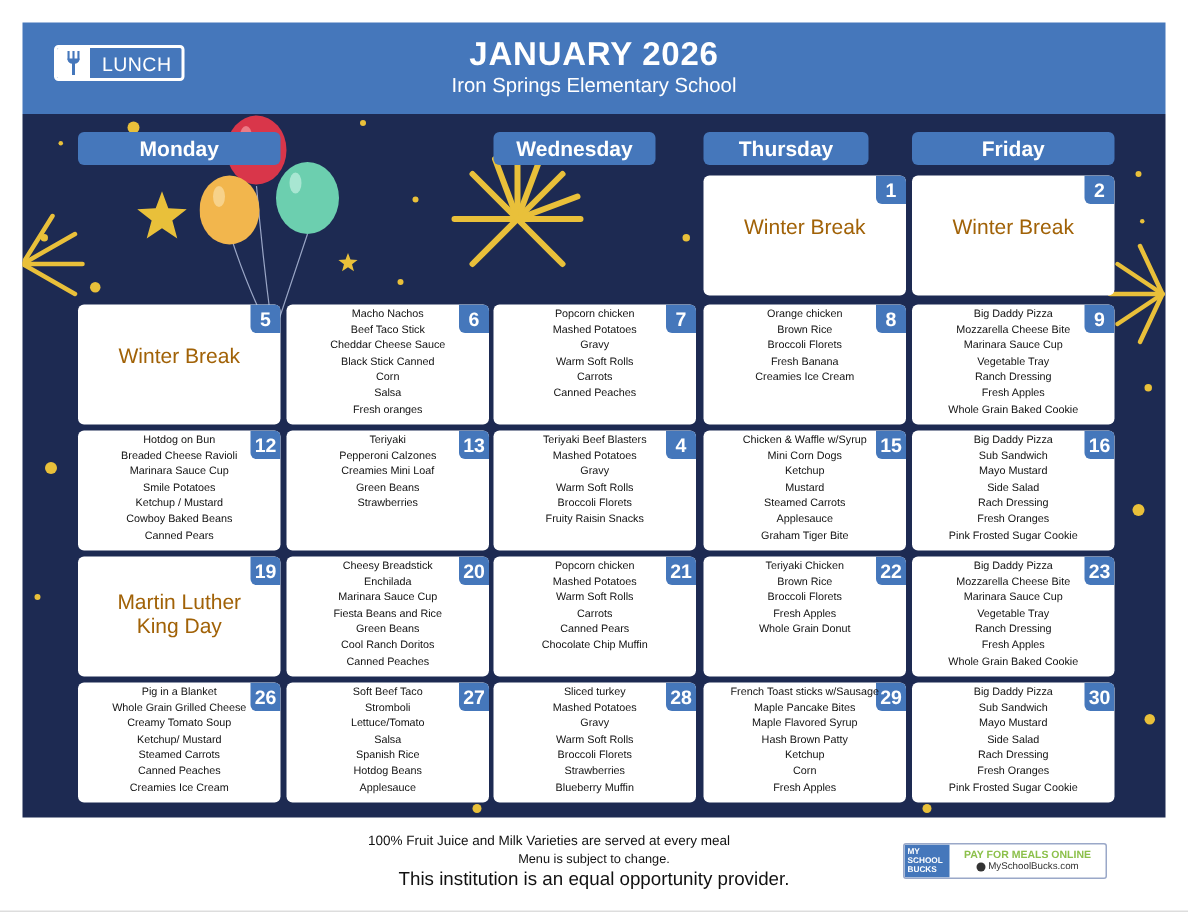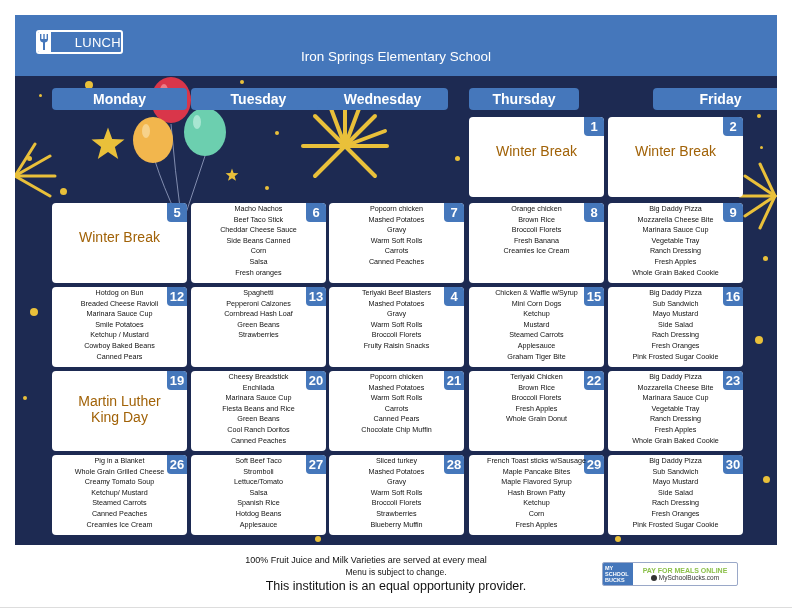--- a/index.html
+++ b/index.html
@@ -4,21 +4,21 @@
 <style>
   * { box-sizing: border-box; margin: 0; padding: 0; }
   html, body { width: 792px; height: 612px; background: #ffffff; overflow: hidden; }
   body { position: relative; font-family: "Liberation Sans", sans-serif; }
 
   .page { position: absolute; left: 15px; top: 15px; width: 762px; height: 530px; }
 
   .header { position: absolute; left: 0; top: 0; width: 762px; height: 61px; background: #4577bb; }
   .lunch-badge { position: absolute; left: 21px; top: 15px; width: 87px; height: 24px; border: 2px solid #ffffff; border-radius: 3px; background: #4577bb; display: flex; align-items: center; overflow: hidden; }
   .lunch-badge .fork-box { width: 22px; height: 100%; background: #ffffff; display: flex; align-items: center; justify-content: center; }
-  .lunch-badge .label { color: #ffffff; font-size: 13px; letter-spacing: 0.3px; padding-left: 24px; }
+  .lunch-badge .label { color: #ffffff; font-size: 13px; letter-spacing: 0.3px; padding-left: 8px; }
   .title { position: absolute; left: 0; width: 762px; top: 8px; text-align: center; color: #ffffff; font-weight: bold; font-size: 22px; letter-spacing: 0.5px; }
   .subtitle { position: absolute; left: 0; width: 762px; top: 34px; text-align: center; color: #ffffff; font-size: 13.5px; }
   .menu-box { position: absolute; left: 651px; top: 7px; width: 89px; height: 25px; background: #ffffff; border: 1px solid #333333; font-family: "Liberation Serif", serif; font-size: 12px; color: #111111; display: flex; align-items: center; justify-content: center; }
 
   .board { position: absolute; left: 0; top: 61px; width: 762px; height: 469px; background: #1d2a52; overflow: hidden; }
 
   .deco { position: absolute; }
   .dot { position: absolute; border-radius: 50%; background: #e9c03a; }
 
   .day-header { position: absolute; top: 12px; height: 22px; background: #4577bb; border-radius: 4px; color: #ffffff; font-weight: bold; font-size: 14px; display: flex; align-items: center; justify-content: center; }
@@ -50,20 +50,21 @@
       <div class="fork-box">
         <svg width="10" height="16" viewBox="0 0 10 16">
           <rect x="1" y="0" width="1.4" height="6" fill="#4577bb"></rect>
           <rect x="4.3" y="0" width="1.4" height="6" fill="#4577bb"></rect>
           <rect x="7.6" y="0" width="1.4" height="6" fill="#4577bb"></rect>
           <path d="M1 5 Q1 8 4 8.5 L4 16 L6 16 L6 8.5 Q9 8 9 5 Z" fill="#4577bb"></path>
         </svg>
       </div>
       <span class="label">LUNCH</span>
     </div>
+    <div class="title">JANUARY 2026</div>
     <div class="subtitle">Iron Springs Elementary School</div>
   </div>
 
   <div class="board">
 
     <div class="deco">
       <div class="dot" style="left:70px;top:5px;width:8px;height:8px;"></div>
       <div class="dot" style="left:24px;top:18px;width:3px;height:3px;"></div>
       <div class="dot" style="left:225px;top:4px;width:4px;height:4px;"></div>
       <div class="dot" style="left:260px;top:55px;width:4px;height:4px;"></div>
@@ -130,45 +131,44 @@
       </g>
       <ellipse cx="38" cy="24" rx="20" ry="23" fill="#d9364a"></ellipse>
       <ellipse cx="31" cy="15" rx="4" ry="7" fill="#ec7b86"></ellipse>
       <ellipse cx="20" cy="64" rx="20" ry="23" fill="#f2b64d"></ellipse>
       <ellipse cx="13" cy="55" rx="4" ry="7" fill="#f7d28a"></ellipse>
       <ellipse cx="72" cy="56" rx="21" ry="24" fill="#6ccfaf"></ellipse>
       <ellipse cx="64" cy="46" rx="4" ry="7" fill="#a8e6d2"></ellipse>
     </svg>
 
     <div class="day-header" style="left:37px;width:135px;">Monday</div>
-    <div class="day-header" style="left:176px;width:135px;">Tuesday</div>
-    <div class="day-header" style="left:302px;width:131px;text-align:right;">Wednesday</div>
+    <div class="day-header" style="left:314px;width:108px;text-align:right;">Wednesday</div>
     <div class="day-header" style="left:454px;width:110px;">Thursday</div>
-    <div class="day-header" style="left:593px;width:135px;margin-left:45px;">Friday</div>
+    <div class="day-header" style="left:593px;width:135px;">Friday</div>
 
     <div id="grid">
         <div class="cell" style="left: 454px; top: 41px; width: 135px; height: 80px;">
           <div class="num">1</div>
           <div class="big" style="top: 26px; padding: 0px 18px;">Winter Break</div>
         </div>
         <div class="cell" style="left: 593px; top: 41px; width: 135px; height: 80px;">
           <div class="num">2</div>
           <div class="big" style="top: 26px; padding: 0px 18px;">Winter Break</div>
         </div>
         <div class="cell" style="left: 37px; top: 127px; width: 135px; height: 80px;">
           <div class="num">5</div>
           <div class="big" style="top: 26px; padding: 0px 18px;">Winter Break</div>
         </div>
         <div class="cell" style="left: 176px; top: 127px; width: 135px; height: 80px;">
           <div class="num">6</div>
           <div class="items">
             <div>Macho Nachos</div>
             <div>Beef Taco Stick</div>
             <div>Cheddar Cheese Sauce</div>
-            <div>Side Beans Canned</div>
+            <div>Black Stick Canned</div>
             <div>Corn</div>
             <div>Salsa</div>
             <div>Fresh oranges</div>
           </div>
         </div>
         <div class="cell" style="left: 314px; top: 127px; width: 135px; height: 80px;">
           <div class="num">7</div>
           <div class="items">
             <div>Popcorn chicken</div>
             <div>Mashed Potatoes</div>
@@ -208,23 +208,23 @@
             <div>Marinara Sauce Cup</div>
             <div>Smile Potatoes</div>
             <div>Ketchup / Mustard</div>
             <div>Cowboy Baked Beans</div>
             <div>Canned Pears</div>
           </div>
         </div>
         <div class="cell" style="left: 176px; top: 211px; width: 135px; height: 80px;">
           <div class="num">13</div>
           <div class="items">
-            <div>Spaghetti</div>
+            <div>Teriyaki</div>
             <div>Pepperoni Calzones</div>
-            <div>Cornbread Hash Loaf</div>
+            <div>Creamies Mini Loaf</div>
             <div>Green Beans</div>
             <div>Strawberries</div>
           </div>
         </div>
         <div class="cell" style="left: 314px; top: 211px; width: 135px; height: 80px;">
           <div class="num">4</div>
           <div class="items">
             <div>Teriyaki Beef Blasters</div>
             <div>Mashed Potatoes</div>
             <div>Gravy</div>

